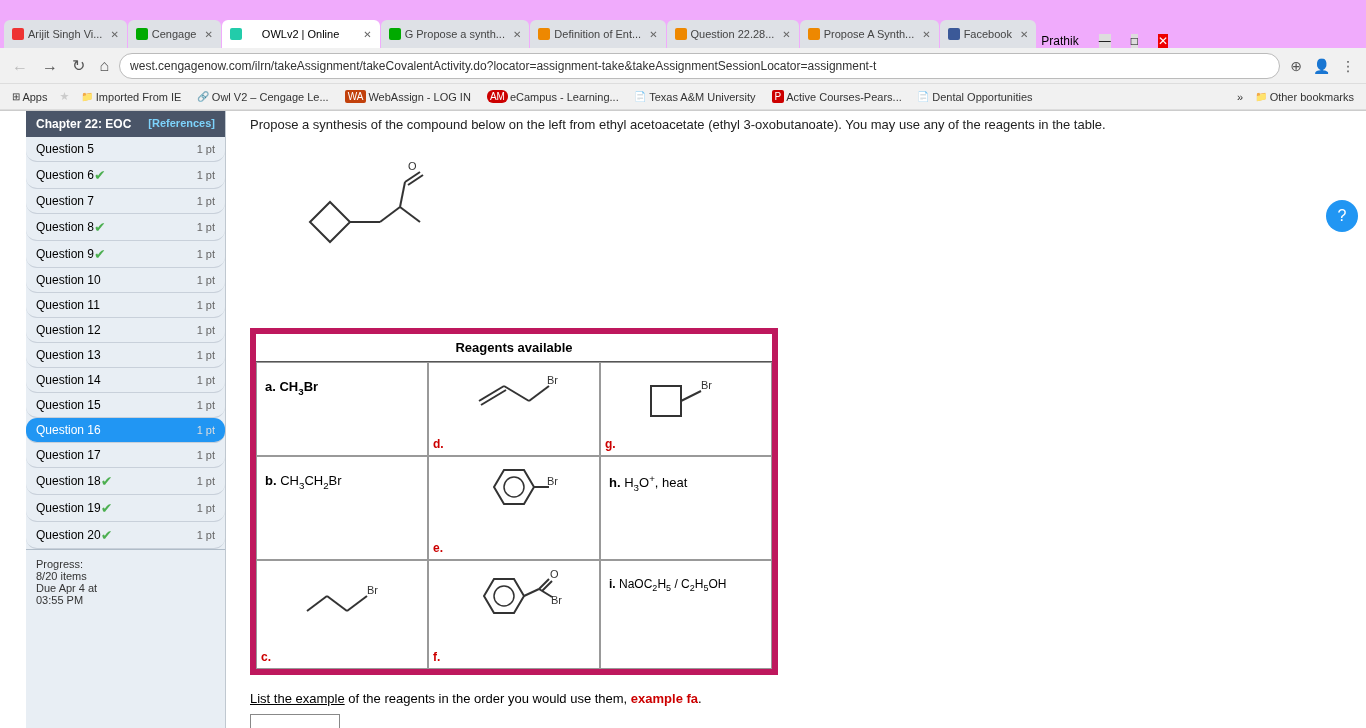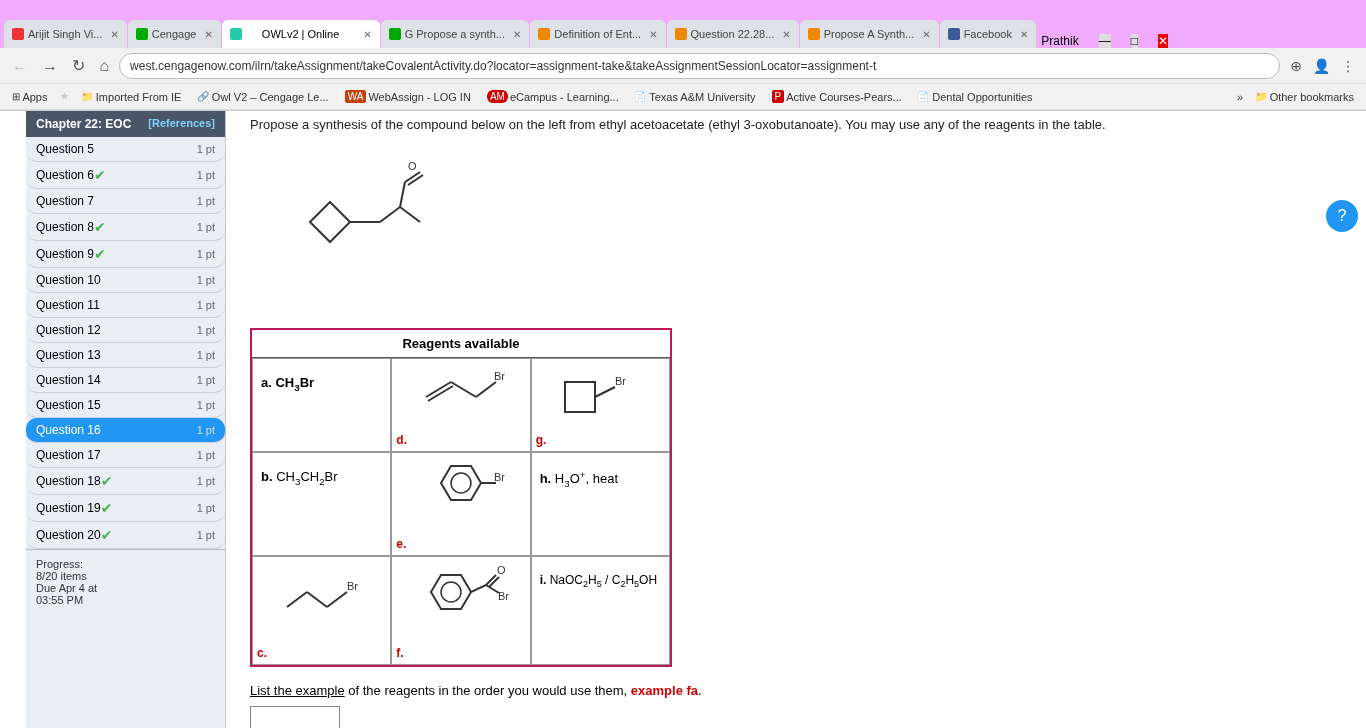--- a/index.html
+++ b/index.html
@@ -48,21 +48,21 @@
 
     
     .content-area { flex: 1; overflow-y: auto; padding: 4px 24px; position: relative; }
 
     .question-text { font-size: 13px; color: #222; line-height: 1.6; margin-bottom: 16px; max-width: 900px; }
 
     
     .molecule-area { margin-bottom: 16px; display: flex; justify-content: flex-start; }
 
     
-    .reagents-table { border: 2px solid #be185d; width: 422px; }
+    .reagents-table { border: 6px solid #be185d; width: 528px; }
     .reagents-title { text-align: center; font-weight: bold; font-size: 13px; padding: 6px; border-bottom: 1px solid #555; background: #fff; }
     .reagents-grid { display: grid; grid-template-columns: 1fr 1fr 1fr; }
     .reagent-cell { border: 1px solid #999; padding: 8px; min-height: 80px; display: flex; flex-direction: column; align-items: flex-start; justify-content: flex-start; position: relative; font-size: 12px; }
     .reagent-label { font-weight: bold; color: #c00; font-size: 12px; position: absolute; bottom: 4px; left: 4px; }
 
     
     .bottom-area { padding: 0 0 16px 0; }
     .list-prompt { font-size: 13px; margin-bottom: 8px; }
     .list-prompt .underline { text-decoration: underline; color: #000; }
     .list-prompt .example { font-weight: bold; color: #c00; }

